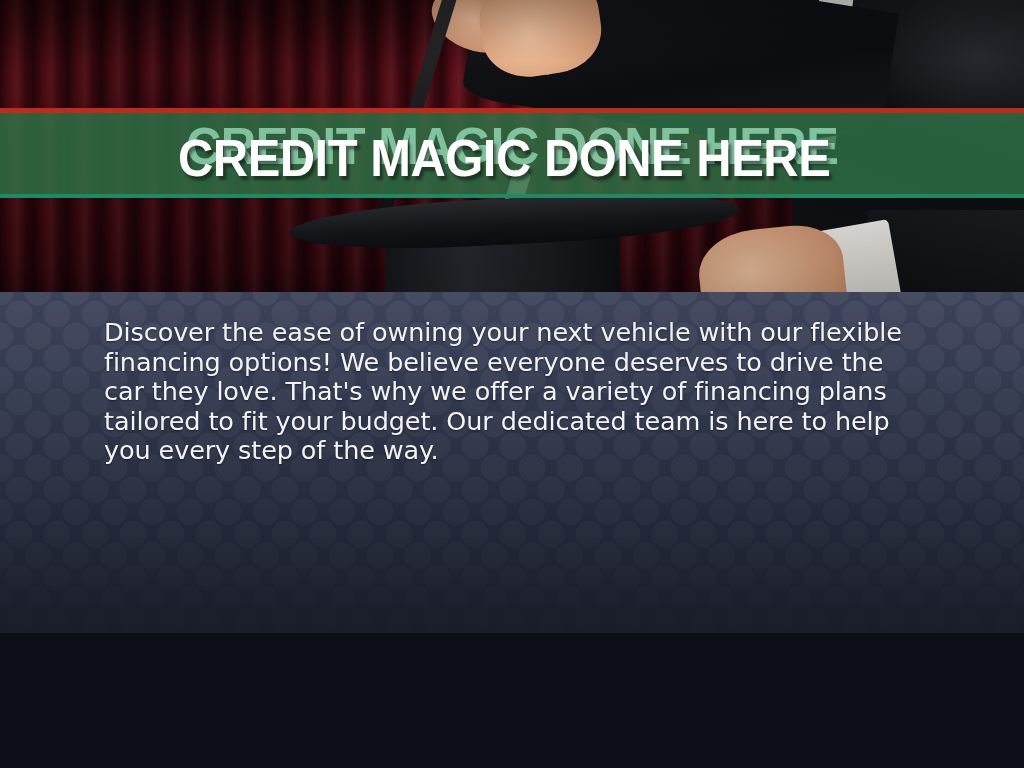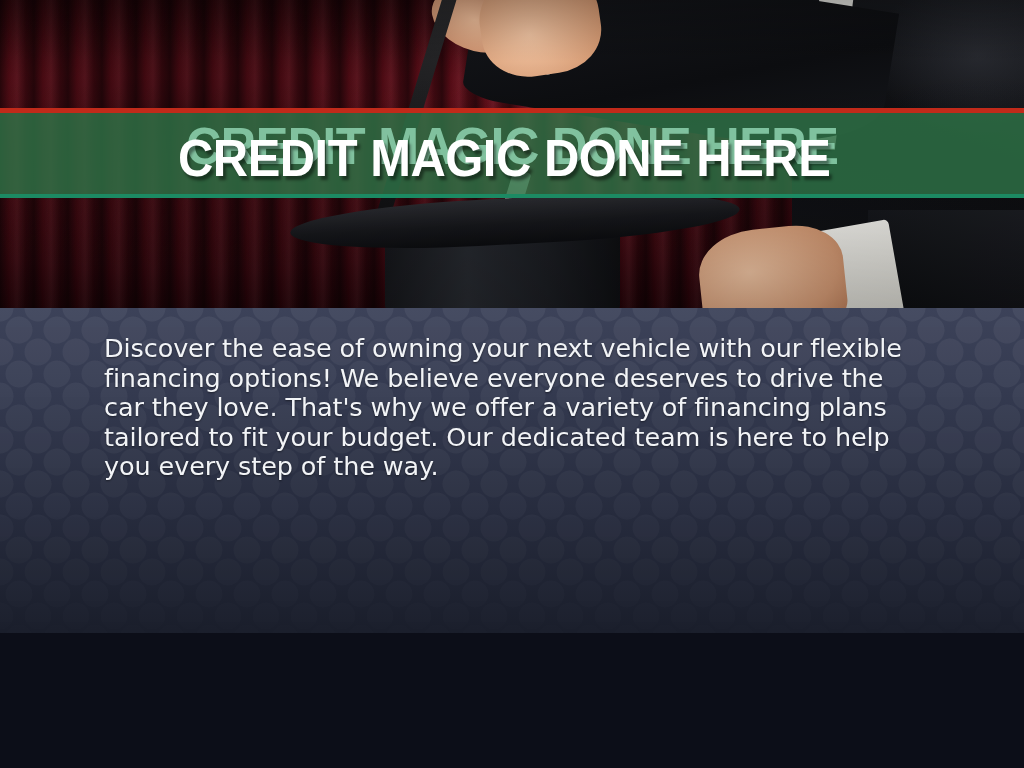--- a/index.html
+++ b/index.html
@@ -189,21 +189,21 @@
     opacity: .85;
   }
   .banner-title.main {
     color: #ffffff;
     text-shadow: 3px 4px 3px rgba(0,0,0,.45);
   }
 
   
   .body-area {
     position:absolute;
-    left:0; top:308px;
+    left:0; top:292px;
     width:1024px;
     height:460px;
     overflow:hidden;
     background: linear-gradient(180deg, #3c4259 0%, #343a50 18%, #262b3d 45%, #1a1e2b 70%, #11131e 100%);
   }
   .hexes {
     position:absolute; left:0; top:0;
     width:1024px; height:460px;
     background-image:
       radial-gradient(circle at 50% 50%, rgba(255,255,255,.055) 13px, rgba(0,0,0,0) 14px),

